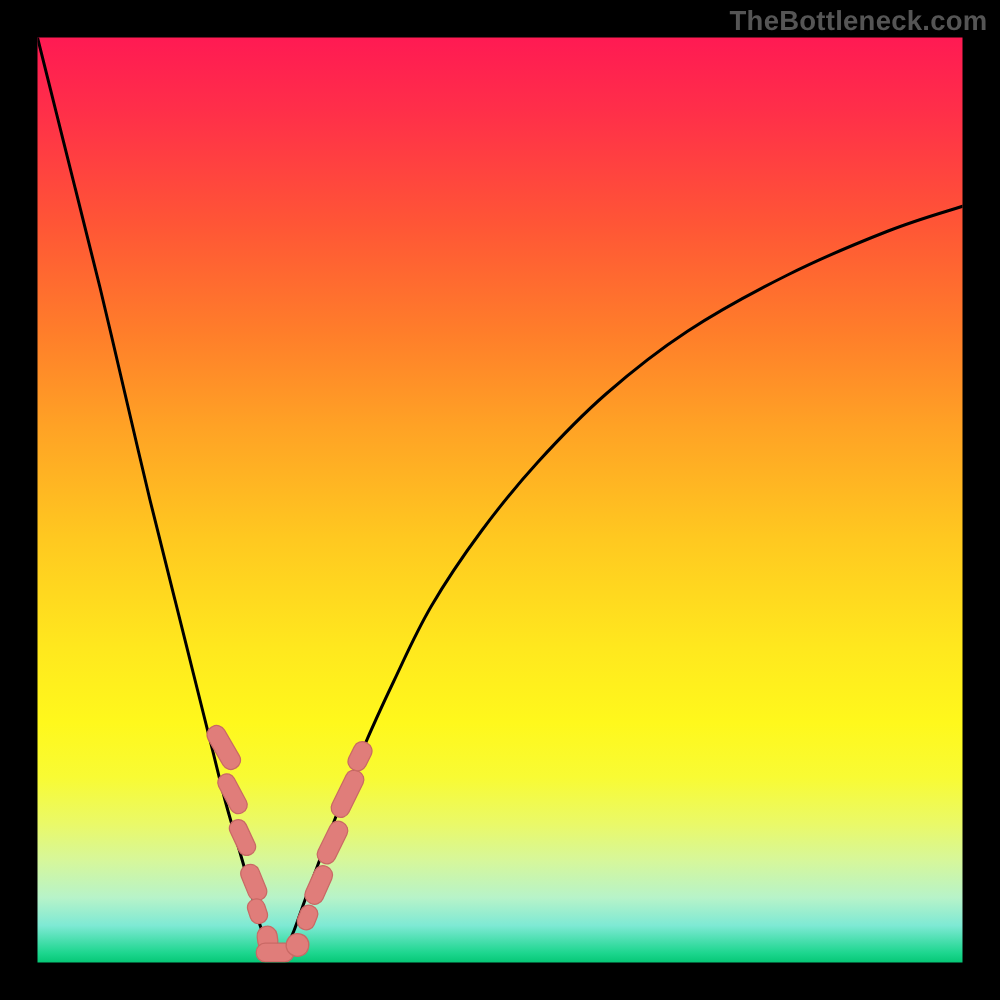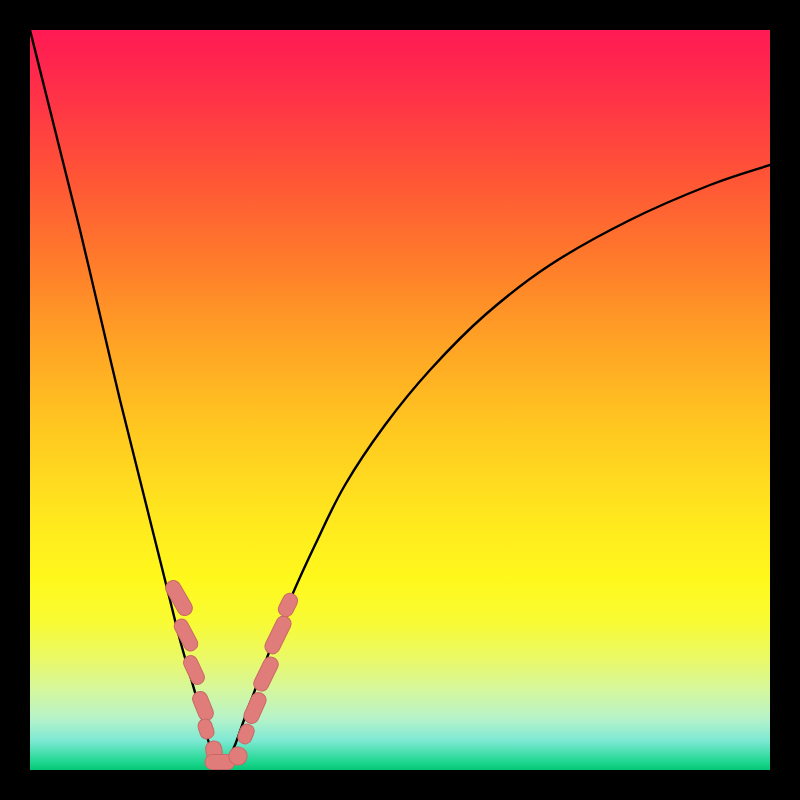--- a/index.html
+++ b/index.html
@@ -81,13 +81,14 @@
           <rect x="-15.0" y="-7.5" width="30" height="15" rx="7.142857142857142" ry="7.142857142857142" fill="#e07d7a" stroke="#c96965" stroke-width="1" transform="translate(190 732) rotate(0)"></rect>
           <rect x="-9.0" y="-9.0" width="18" height="18" rx="8.571428571428571" ry="8.571428571428571" fill="#e07d7a" stroke="#c96965" stroke-width="1" transform="translate(208 726) rotate(14)"></rect>
           <rect x="-7.0" y="-10.0" width="14" height="20" rx="6.666666666666666" ry="6.666666666666666" fill="#e07d7a" stroke="#c96965" stroke-width="1" transform="translate(216 704) rotate(22)"></rect>
           <rect x="-7.5" y="-16.0" width="15" height="32" rx="7.142857142857142" ry="7.142857142857142" fill="#e07d7a" stroke="#c96965" stroke-width="1" transform="translate(225 678) rotate(24)"></rect>
           <rect x="-7.5" y="-18.0" width="15" height="36" rx="7.142857142857142" ry="7.142857142857142" fill="#e07d7a" stroke="#c96965" stroke-width="1" transform="translate(236 644) rotate(26)"></rect>
           <rect x="-7.5" y="-20.0" width="15" height="40" rx="7.142857142857142" ry="7.142857142857142" fill="#e07d7a" stroke="#c96965" stroke-width="1" transform="translate(248 605) rotate(26)"></rect>
           <rect x="-7.5" y="-12.0" width="15" height="24" rx="7.142857142857142" ry="7.142857142857142" fill="#e07d7a" stroke="#c96965" stroke-width="1" transform="translate(258 575) rotate(26)"></rect>
         </g>
     </svg>
   </div>
+  <div class="branding">TheBottleneck.com</div>
 </div>
 
 </body></html>

